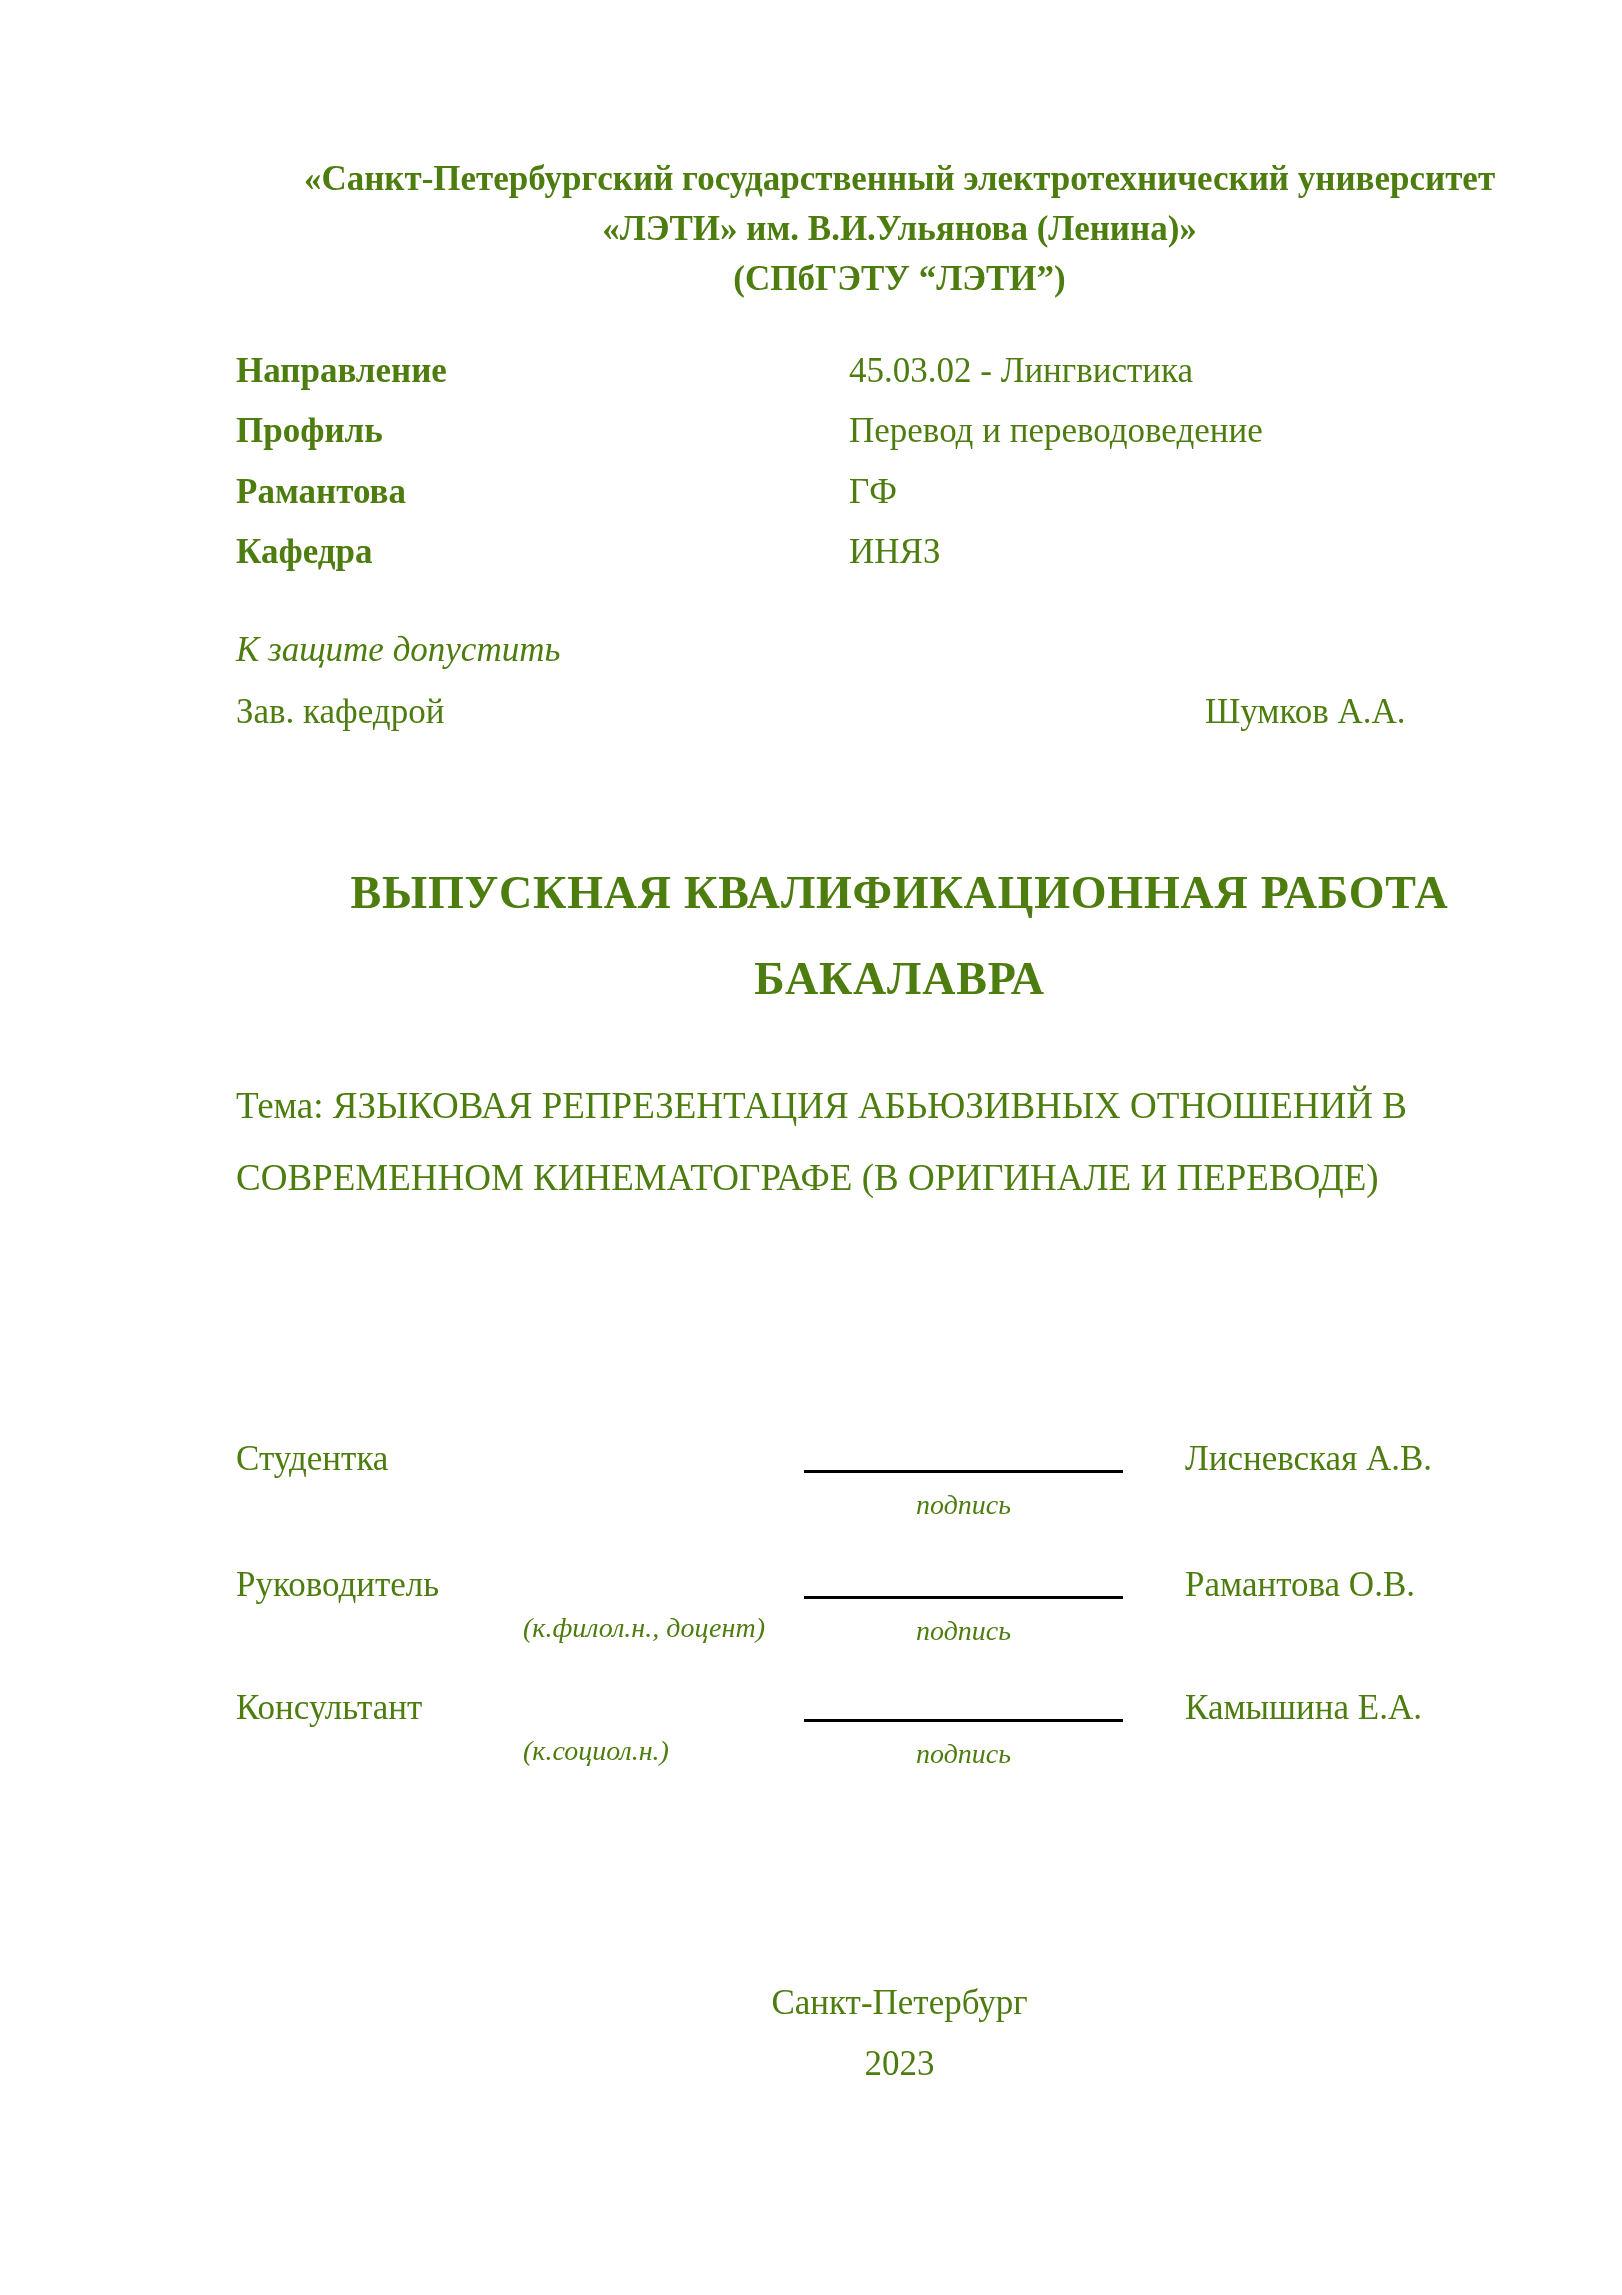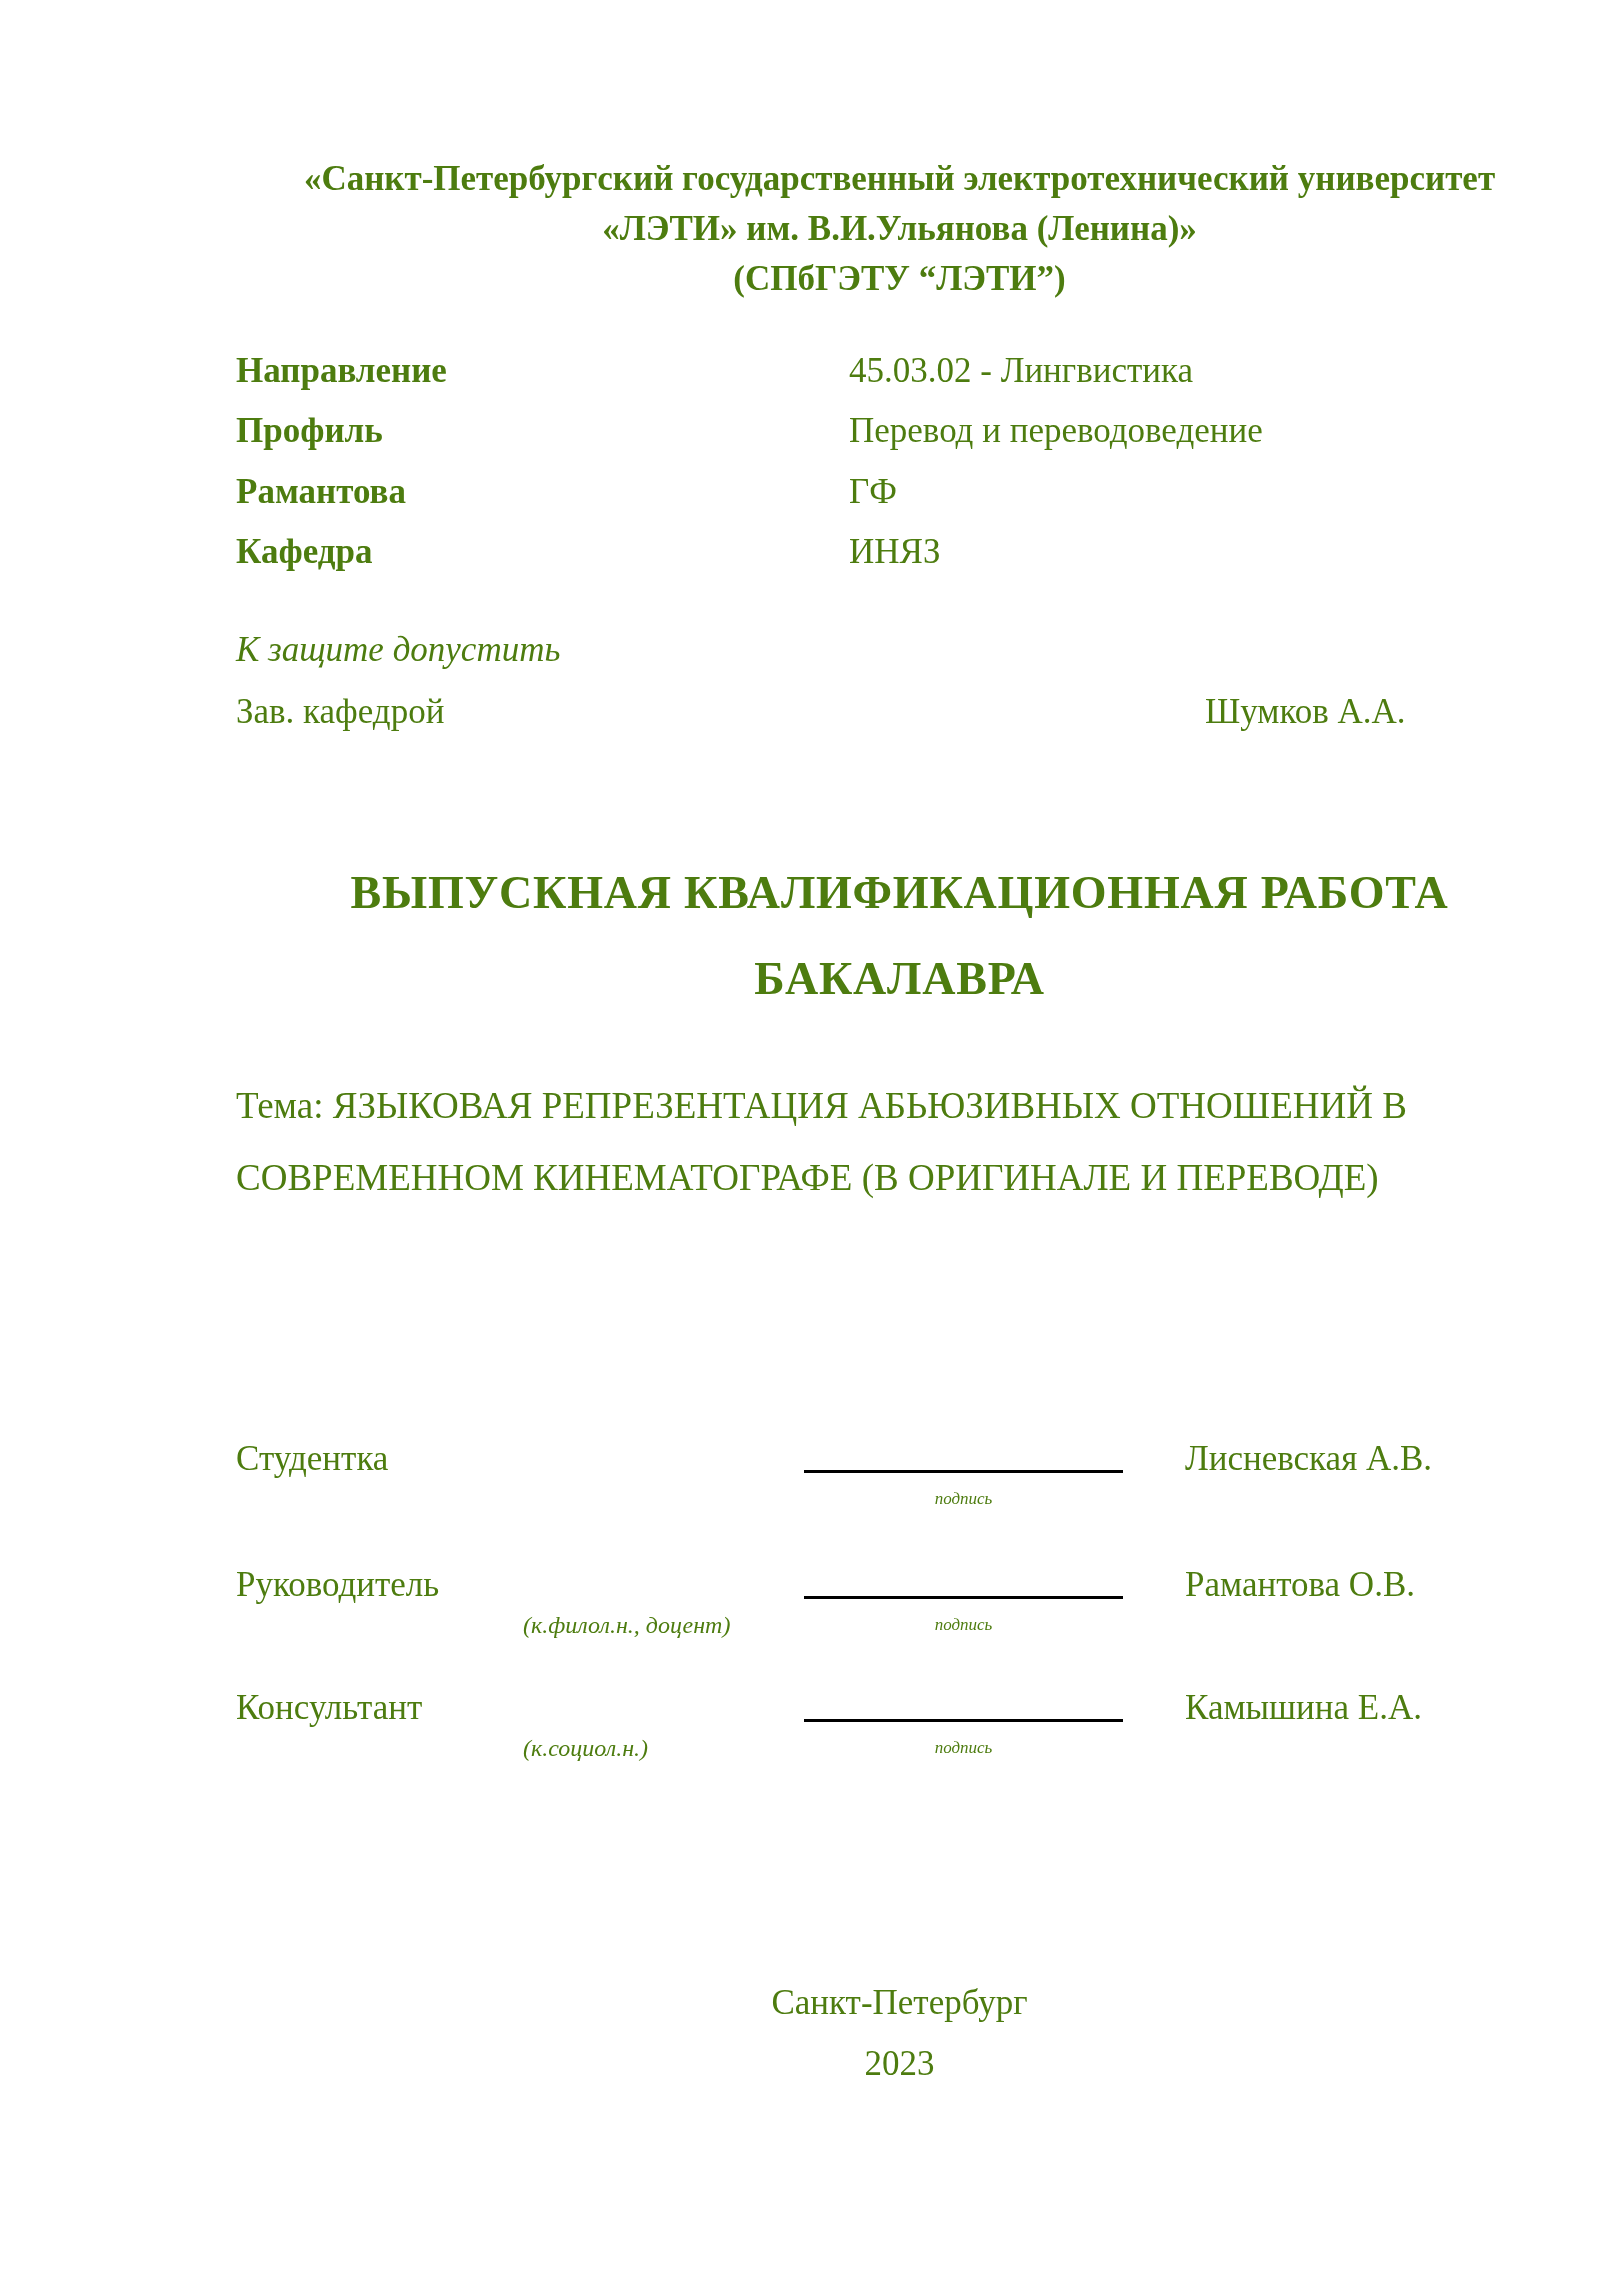--- a/index.html
+++ b/index.html
@@ -49,29 +49,29 @@
   }
 
   
   .sig-row { position: absolute; left: 236px; width: 1327px; height: 106px; font-size: 35px; }
   .sig-row.r1 { top: 1439px; }
   .sig-row.r2 { top: 1565px; }
   .sig-row.r3 { top: 1688px; }
   .sig-role { position: absolute; left: 0; top: 0; white-space: nowrap; }
   .sig-qual {
     position: absolute; left: 287px; top: 47px;
-    font-size: 24px; font-style: italic; white-space: nowrap;
+    font-size: 28px; font-style: italic; white-space: nowrap;
   }
   .sig-line {
     position: absolute; left: 568px; top: 0; width: 319px; height: 31px;
     border-bottom: 3.1px solid #000000;
   }
   .sig-caption {
     position: absolute; left: 568px; top: 50px; width: 319px;
-    text-align: center; font-size: 17px; font-style: italic;
+    text-align: center; font-size: 28px; font-style: italic;
   }
   .sig-name { position: absolute; left: 949px; top: 0; white-space: nowrap; }
 
   
   .footer {
     position: absolute; left: 236px; top: 1972px; width: 1327px;
     text-align: center; font-size: 35px; line-height: 61px;
   }
 </style>
 </head>

